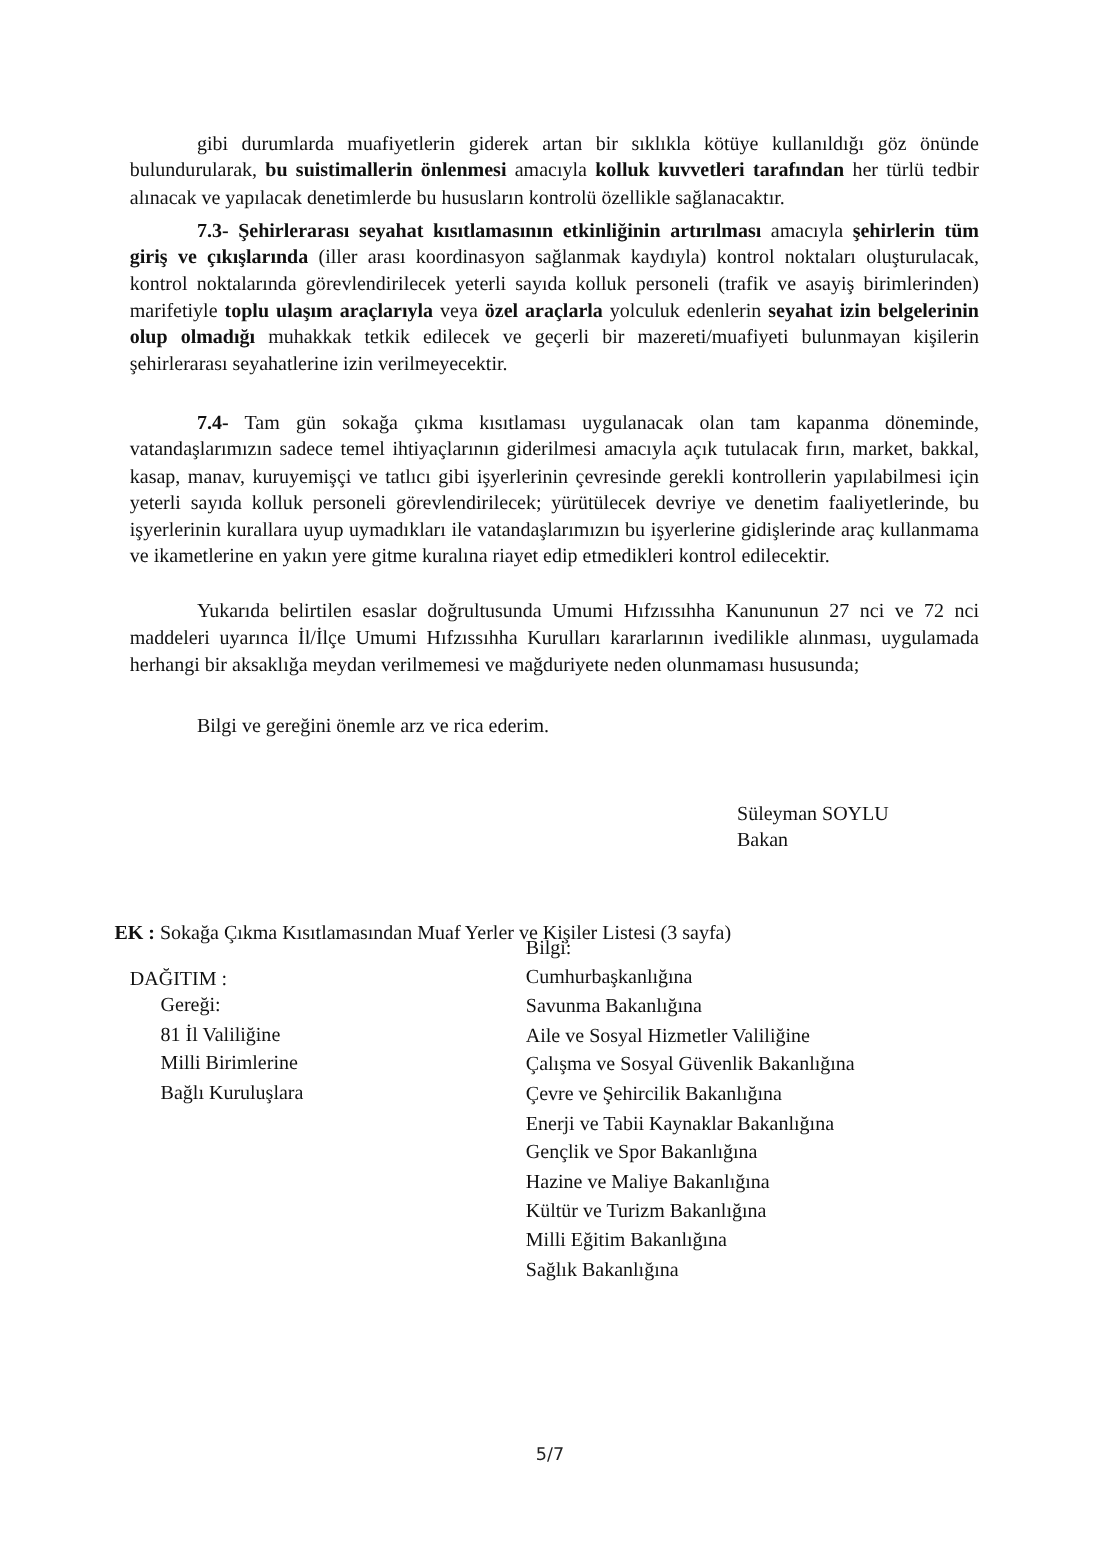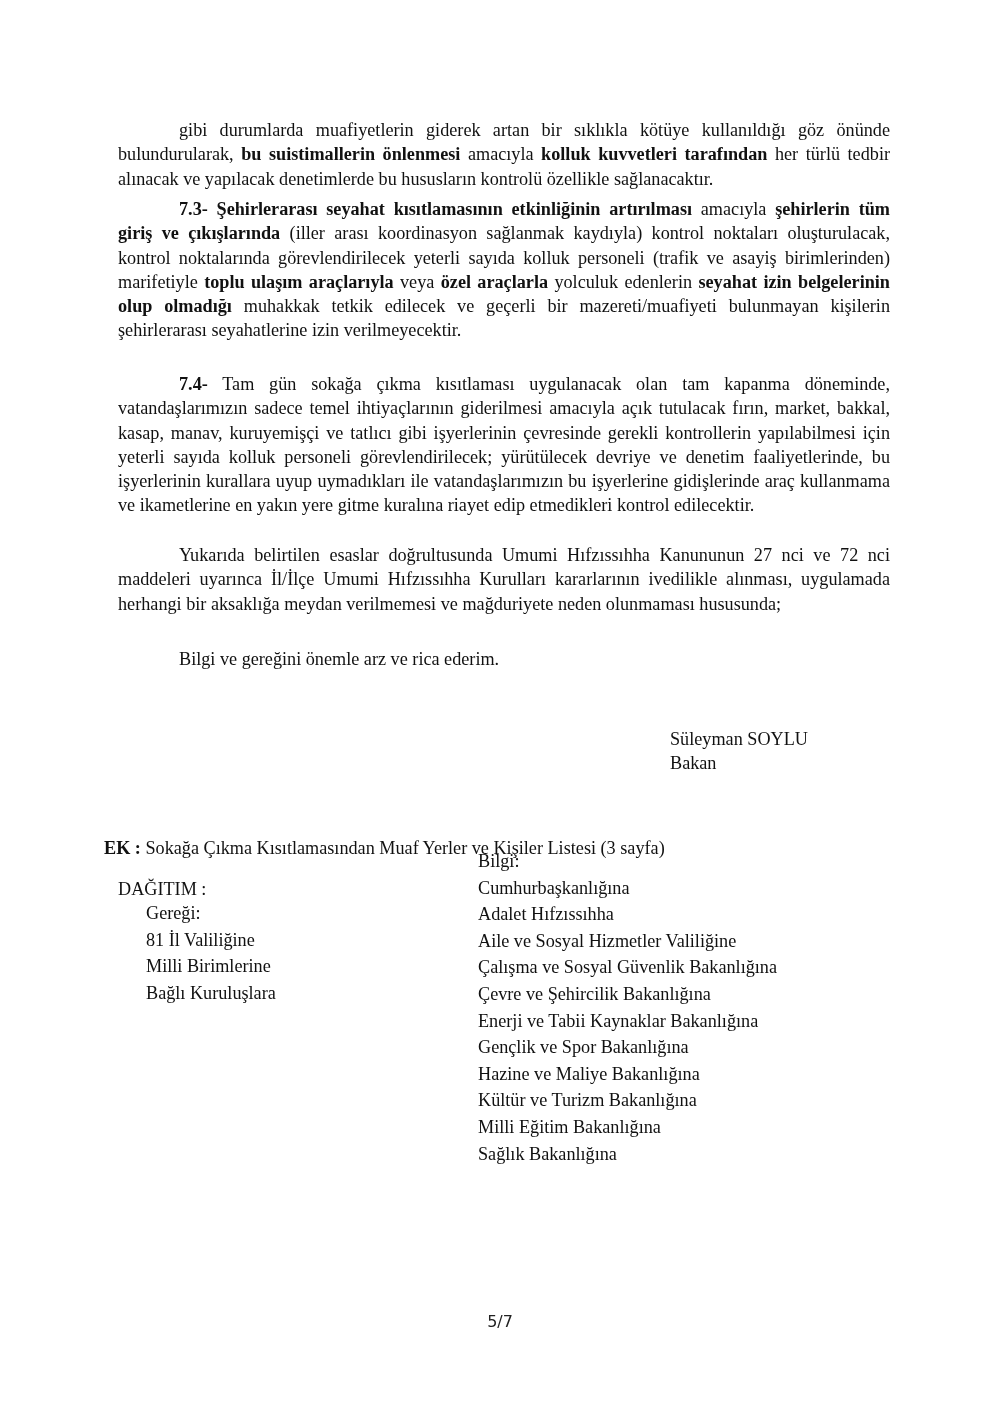--- a/index.html
+++ b/index.html
@@ -61,21 +61,21 @@
   <div class="dist" id="col-left">
     <span class="col-line">Gereği:</span>
     <span class="col-line">81 İl Valiliğine</span>
     <span class="col-line">Milli Birimlerine</span>
     <span class="col-line">Bağlı Kuruluşlara</span>
   </div>
 
   <div class="dist" id="col-right">
     <span class="col-line">Bilgi:</span>
     <span class="col-line">Cumhurbaşkanlığına</span>
-    <span class="col-line">Adalet Hıfzıssıhha</span>
+    <span class="col-line">Savunma Bakanlığına</span>
     <span class="col-line">Aile ve Sosyal Hizmetler Valiliğine</span>
     <span class="col-line">Çalışma ve Sosyal Güvenlik Bakanlığına</span>
     <span class="col-line">Çevre ve Şehircilik Bakanlığına</span>
     <span class="col-line">Enerji ve Tabii Kaynaklar Bakanlığına</span>
     <span class="col-line">Gençlik ve Spor Bakanlığına</span>
     <span class="col-line">Hazine ve Maliye Bakanlığına</span>
     <span class="col-line">Kültür ve Turizm Bakanlığına</span>
     <span class="col-line">Milli Eğitim Bakanlığına</span>
     <span class="col-line">Sağlık Bakanlığına</span>
   </div>

